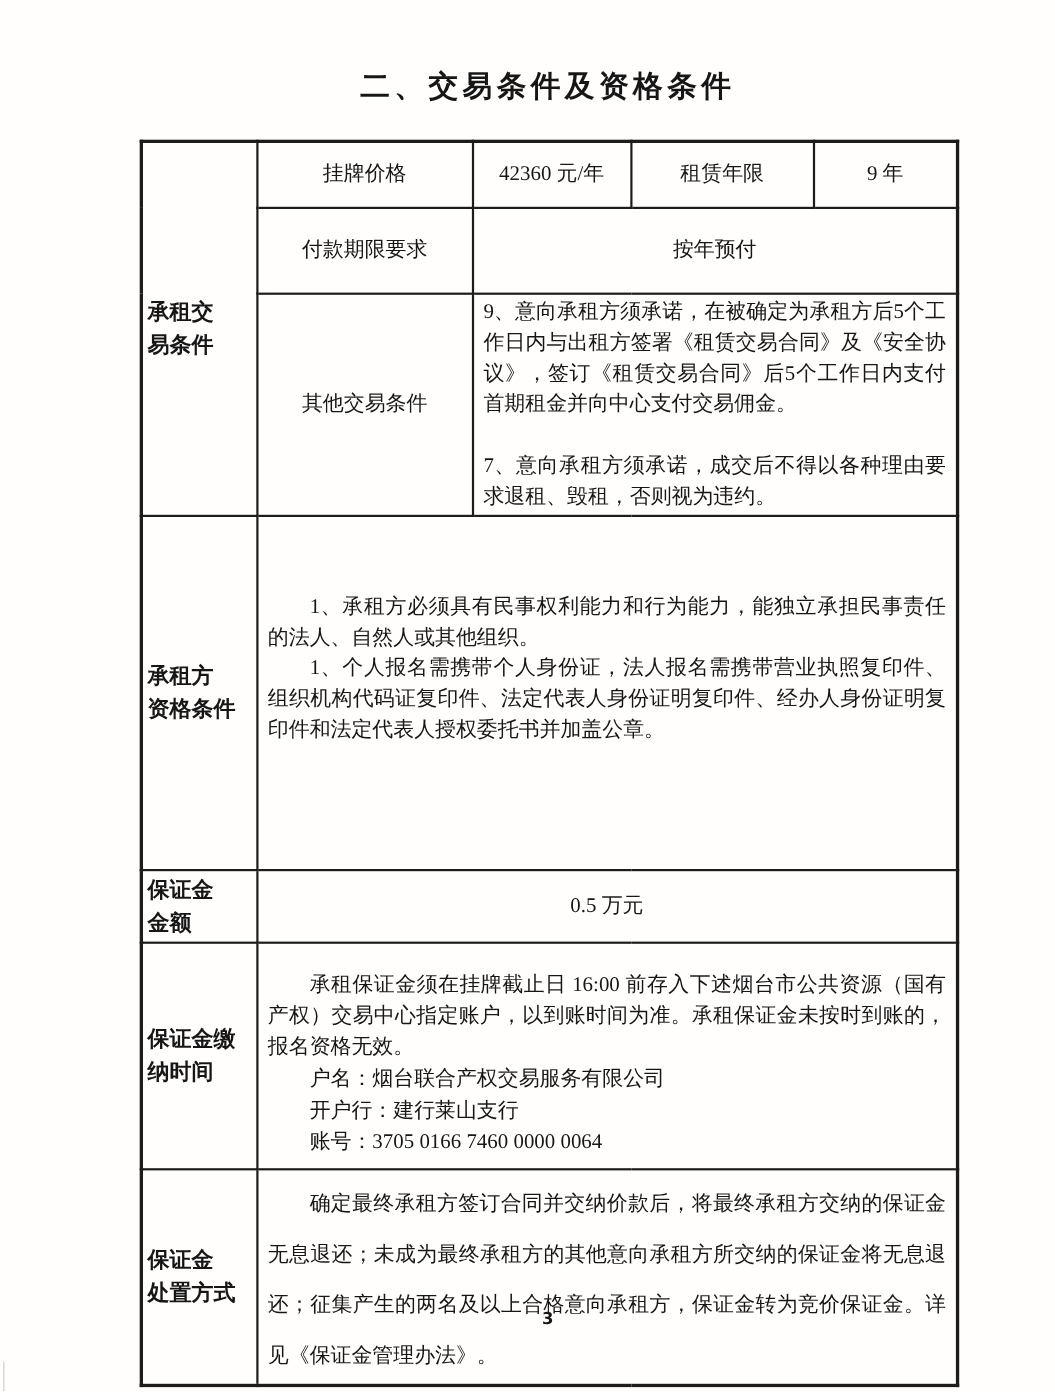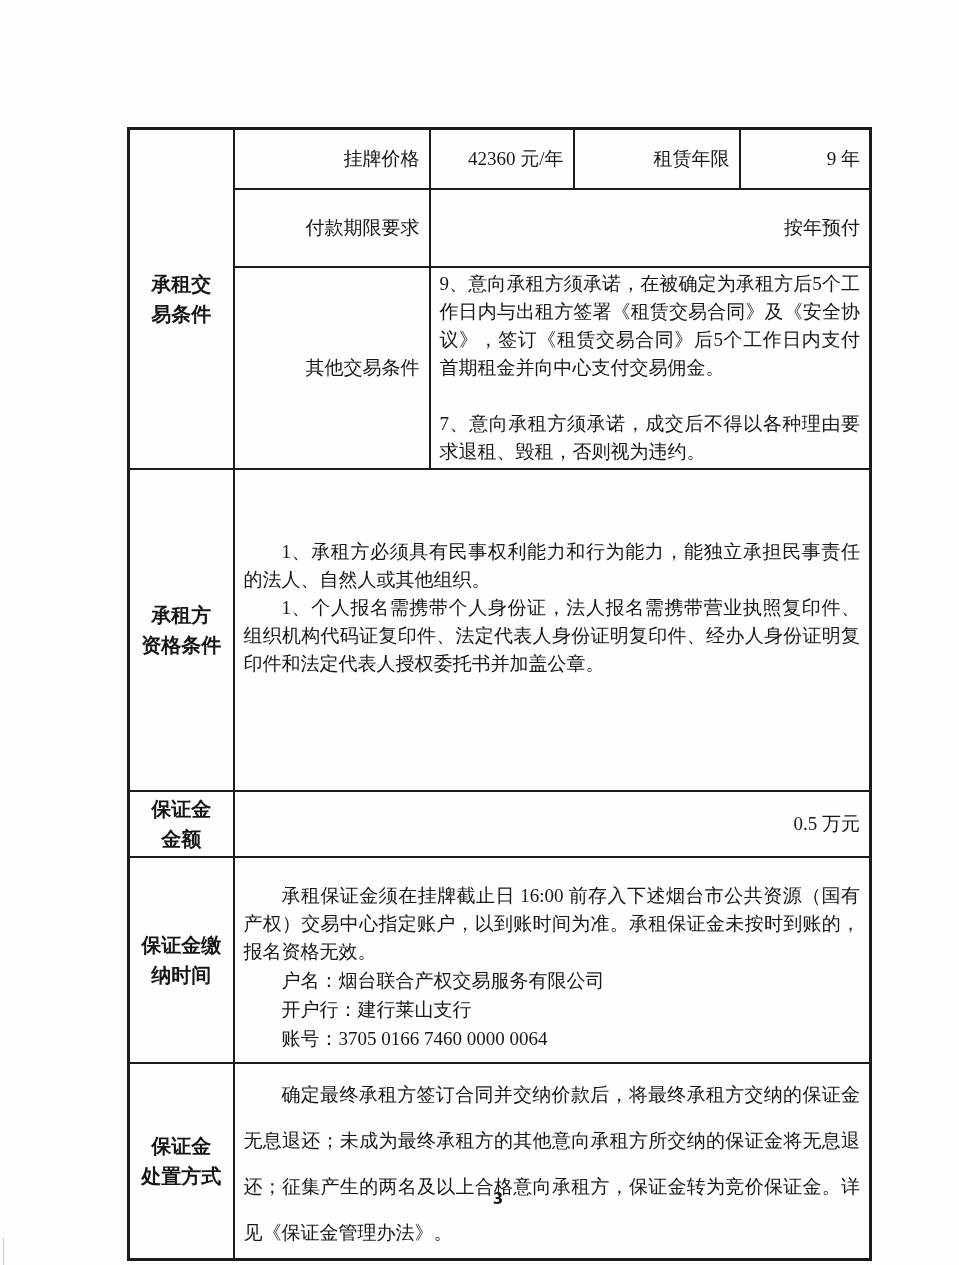--- a/index.html
+++ b/index.html
@@ -23,26 +23,26 @@
     border:3px solid #1c1c1c;
   }
   td {
     border:2px solid #1c1c1c;
     font-size:19px; line-height:28px;
     padding:2px 9px;
     vertical-align:middle;
     overflow:hidden;
   }
   .hdr {
-    font-weight:bold; text-align:center;
+    font-weight:bold; 
     white-space:pre-line;
     font-size:20px; line-height:30px;
     padding:2px 4px;
   }
-  .center { text-align:right; }
+  .center { text-align:center; }
   .just { text-align:justify; }
   .vtop { vertical-align:top; }
   p { margin:0; }
   .p-gap { margin-top:28px; }
   .indent { text-indent:2em; }
   .bank-line { padding-left:2em; line-height:29px; }
   .qual-cell { padding-top:68px;margin-left:40px; }
   .pay-time-cell { padding-top:24px; }
   .disposal-cell { padding-top:8px;margin-top:40px; }
   .disposal-cell p { line-height:46px; }
@@ -56,20 +56,21 @@
   .scan-artifact {
     position:absolute; left:3px; top:1238px; width:1px; height:27px;
     background:#c9c9c9;
   }
 </style>
 </head>
 <body>
 
 <div class="page">
 
+  <h1 class="doc-title">二、交易条件及资格条件</h1>
 
   <table class="doc-table">
     <colgroup>
       <col style="width:105px">
       <col style="width:196px">
       <col style="width:144px">
       <col style="width:166px">
       <col style="width:131px">
     </colgroup>
     <tbody>

